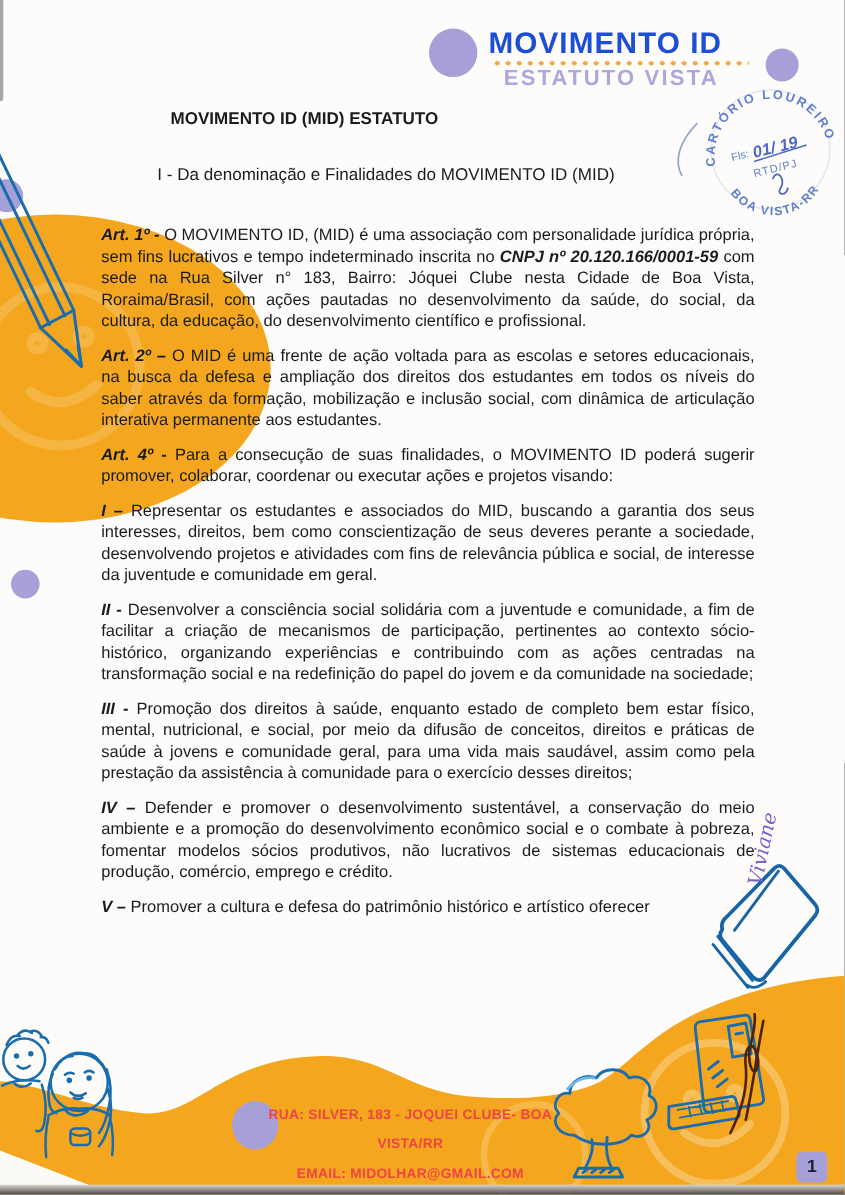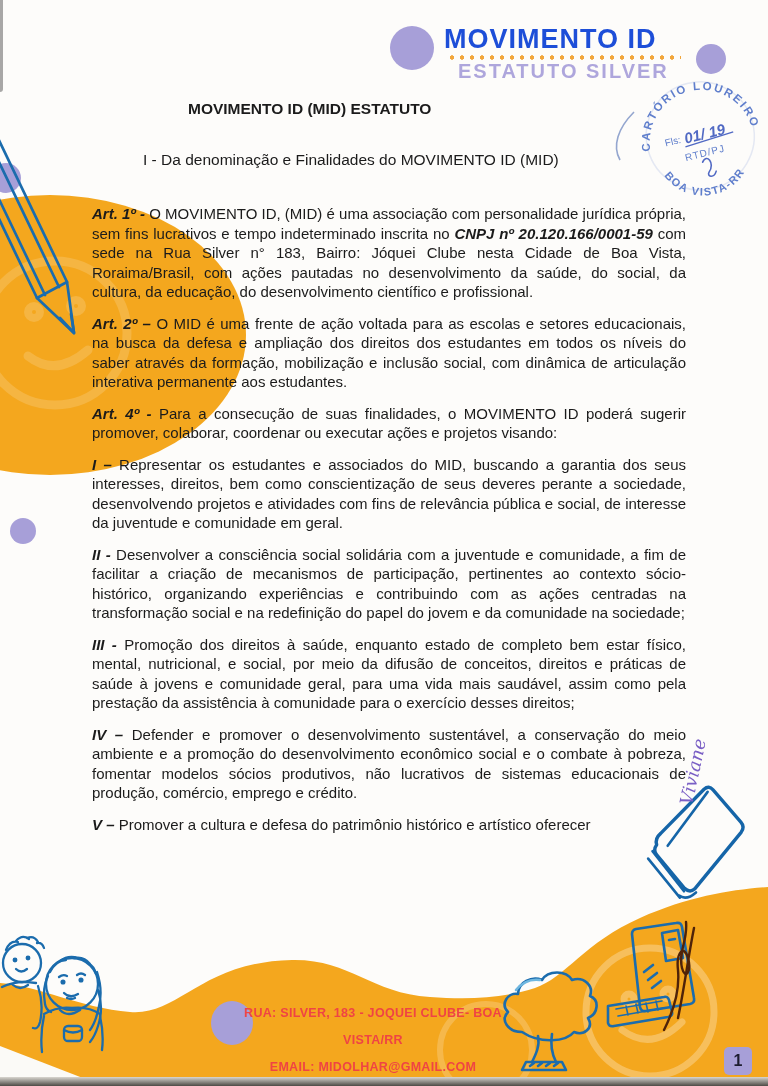--- a/index.html
+++ b/index.html
@@ -27,21 +27,21 @@
     position:absolute; left:458px; top:60px; width:240px;
     font-size:20px; font-weight:600; letter-spacing:2px; color:#aea6dc;
   }
   
   .stamp { position:absolute; left:630px; top:70px; z-index:3; opacity:.82; }
   
   .doc {
     position:absolute; left:92px; top:99px; width:594px; z-index:2;
     color:#1b1b1b; font-size:15px; line-height:19.5px;
   }
-  .doc-title { font-weight:700; font-size:15.5px; margin:0 0 31px 96px; }
+  .doc-title { font-weight:700; font-size:15.5px; margin:0 0 31px 63px; }
   .doc-heading { font-weight:400; font-size:15.5px; margin:0 0 35px 51px; }
   .doc p { text-align:justify; margin-bottom:12px; }
   .doc p span.b { font-weight:700;font-style:italic; }
   
   .footer-text {
     position:absolute; left:237px; top:1000px; width:272px; z-index:2;
     text-align:center; color:#ef4444; font-weight:700; font-size:12.5px;
     letter-spacing:.3px; line-height:27px;
   }
   .page-number {
@@ -158,21 +158,21 @@
     </g>
 
     <path d="M634,112 C618,128 612,146 620,160" stroke="#94a6cf" stroke-width="1.6" fill="none"></path>
   </svg>
 
   <div class="logo-wrap">
     <div class="logo-circle left"></div>
     <div class="logo-circle right"></div>
     <div class="logo-title">MOVIMENTO ID</div>
     <div class="logo-dots"></div>
-    <div class="logo-subtitle">ESTATUTO SILVER</div>
+    <div class="logo-subtitle">ESTATUTO VISTA</div>
   </div>
 
   <svg class="stamp" width="140" height="135" viewBox="0 0 140 135">
     <defs>
       <path id="arcTop" d="M 18,72 A 52,52 0 1 1 122,72"></path>
       <path id="arcBot" d="M 22,78 A 48,48 0 0 0 118,78"></path>
     </defs>
     <g transform="rotate(-14 70 65)" fill="#3D63C2">
       <circle cx="70" cy="66" r="54" fill="none" stroke="#3D63C2" opacity="0.16" stroke-width="1.5"></circle>
       <text font-size="11.5" font-weight="700" letter-spacing="2">

